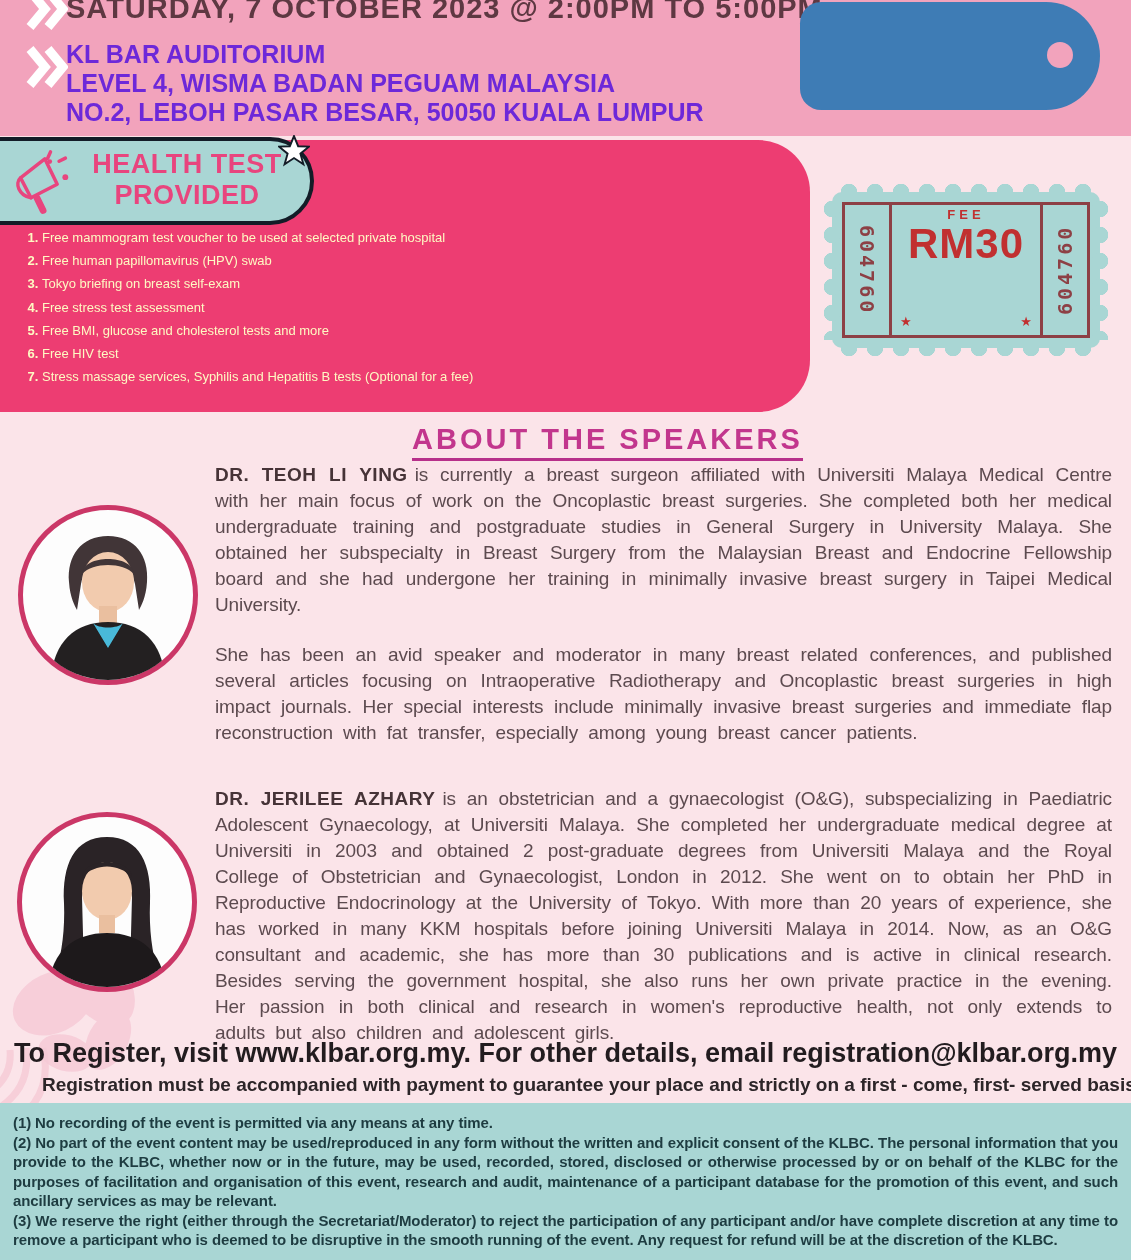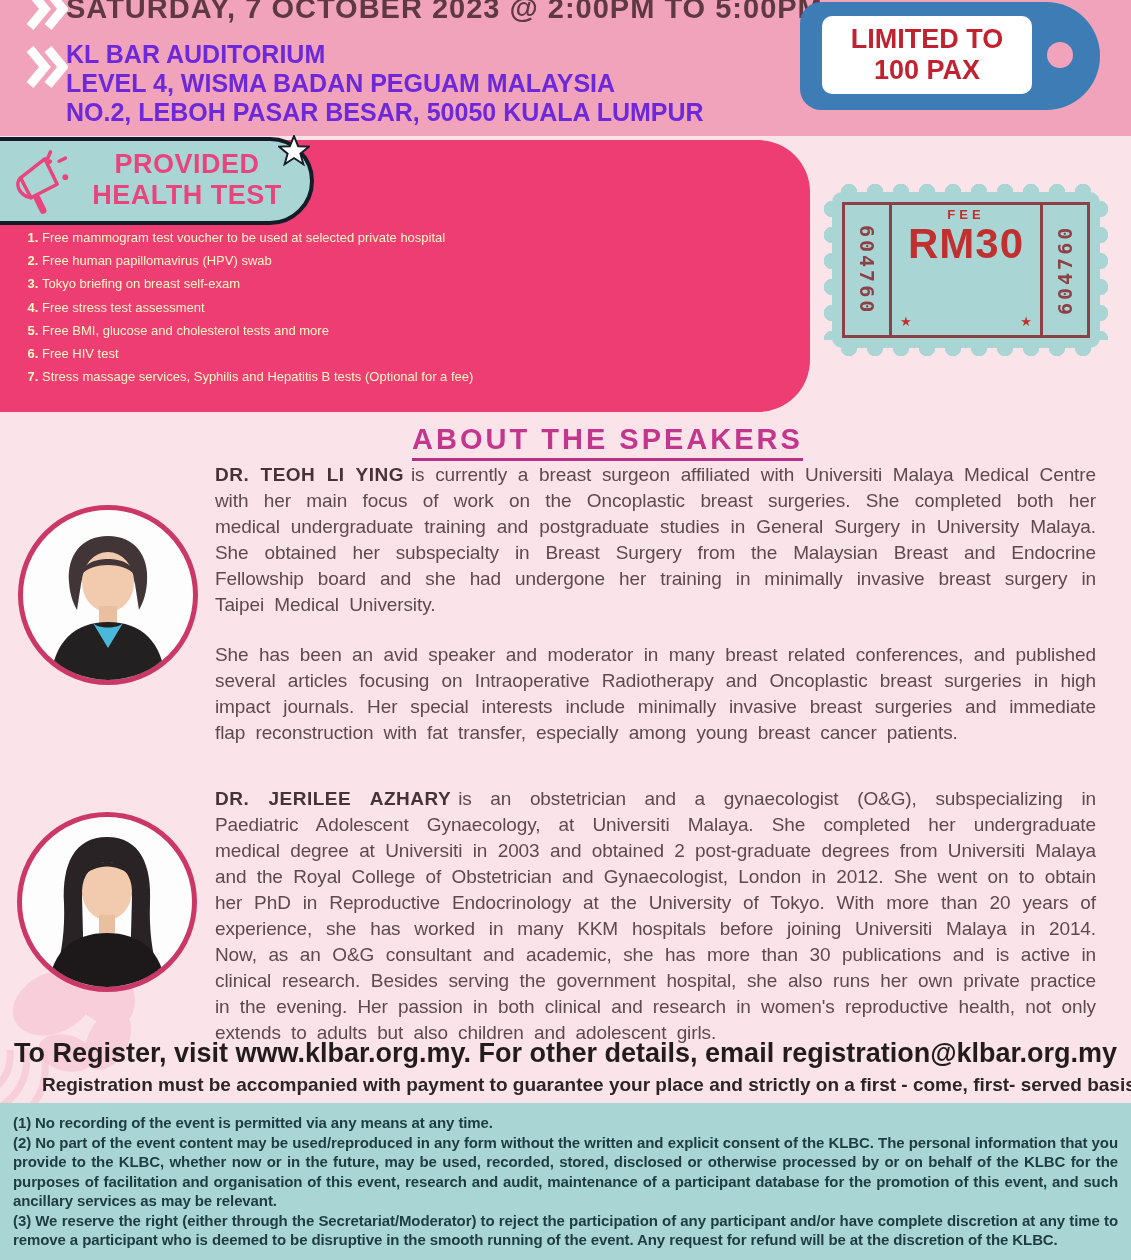--- a/index.html
+++ b/index.html
@@ -76,21 +76,21 @@
 
   .avatar { position:absolute; width:180px; height:180px; border-radius:50%; border:5px solid #cb3767;
     box-sizing:border-box; background:#fdfdfd; overflow:hidden; }
   .avatar-1 { left:18px; top:505px; }
   .avatar-2 { left:17px; top:812px; }
 
   .bio { position:absolute; width:897px; color:#5c4a4f; font-size:19px; line-height:26px;
     text-align:justify; word-spacing:5px; letter-spacing:-0.1px; }
   .bio-1 { left:215px; top:462px; }
   .bio-2 { left:215px; top:786px; }
-  .bio p { margin:0 16px 24px 0; }
+  .bio p { margin:0 0 24px 0; }
   .bio .bio-name { font-weight:800; color:#463337; margin-right:7px; letter-spacing:0.5px; }
 
   
   .register-1 { position:absolute; left:0; top:1038px; width:1131px; text-align:center;
     color:#221c1f; font-weight:700; font-size:27px; }
   .register-2 { position:absolute; left:0; top:1074px; width:1131px; text-align:center;
     color:#2c2528; font-weight:700; font-size:19px;margin-left:26px; }
 
   
   .footer { position:absolute; left:0; top:1103px; width:1131px; height:157px; background:#a9d6d4; box-sizing:border-box; padding:10px 13px 16px 13px; }
@@ -119,46 +119,42 @@
         </svg>
     </span>
     <div class="venue-block">
 
     <div>KL BAR AUDITORIUM</div>
         <div>LEVEL 4, WISMA BADAN PEGUAM MALAYSIA</div>
         <div>NO.2, LEBOH PASAR BESAR, 50050 KUALA LUMPUR</div>
       </div>
 
     <div class="limit-tag">
-      <div class="limit-box">
-        <span>LIMITED TO</span>
-        <span>100 PAX</span>
-      </div>
       <div class="limit-hole"></div>
     </div>
   </div>
 
   <div class="pink-panel">
     <div class="health-badge">
       <span class="mega">
         <svg width="68" height="74" viewBox="0 0 70 76">
           <g transform="rotate(-10 35 38)" stroke="#e8457e" stroke-width="3.6" fill="none" stroke-linecap="round" stroke-linejoin="round">
             <path d="M14 30 L42 15 L50 43 L21 52 Z"></path>
             <path d="M14 30 C7 34 9 48 21 52"></path>
             <path d="M27 53 L31 67" stroke-width="7"></path>
             <path d="M49 9 L45 15"></path>
             <path d="M56 20 L63 18"></path>
           </g>
           <circle cx="59" cy="33" r="3" fill="#e8457e"></circle>
           <circle cx="43" cy="17" r="2.4" fill="#e8457e"></circle>
         </svg>
       </span>
       <div class="badge-text">
+        <div>HEALTH TEST</div>
         <div>PROVIDED</div>
-        <div>HEALTH TEST</div>
       </div>
       <span class="badge-star">
         <svg width="32" height="32" viewBox="0 0 30 30">
             <polygon points="15,1 18.9,10.5 29,10.9 21,17.5 23.8,27.4 15,21.6 6.2,27.4 9,17.5 1,10.9 11.1,10.5" fill="#ffffff" stroke="#131c27" stroke-width="1.8"></polygon>
           </svg>
       </span>
     </div>
     <ol class="health-list">
 
     <li>Free mammogram test voucher to be used at selected private hospital</li>

